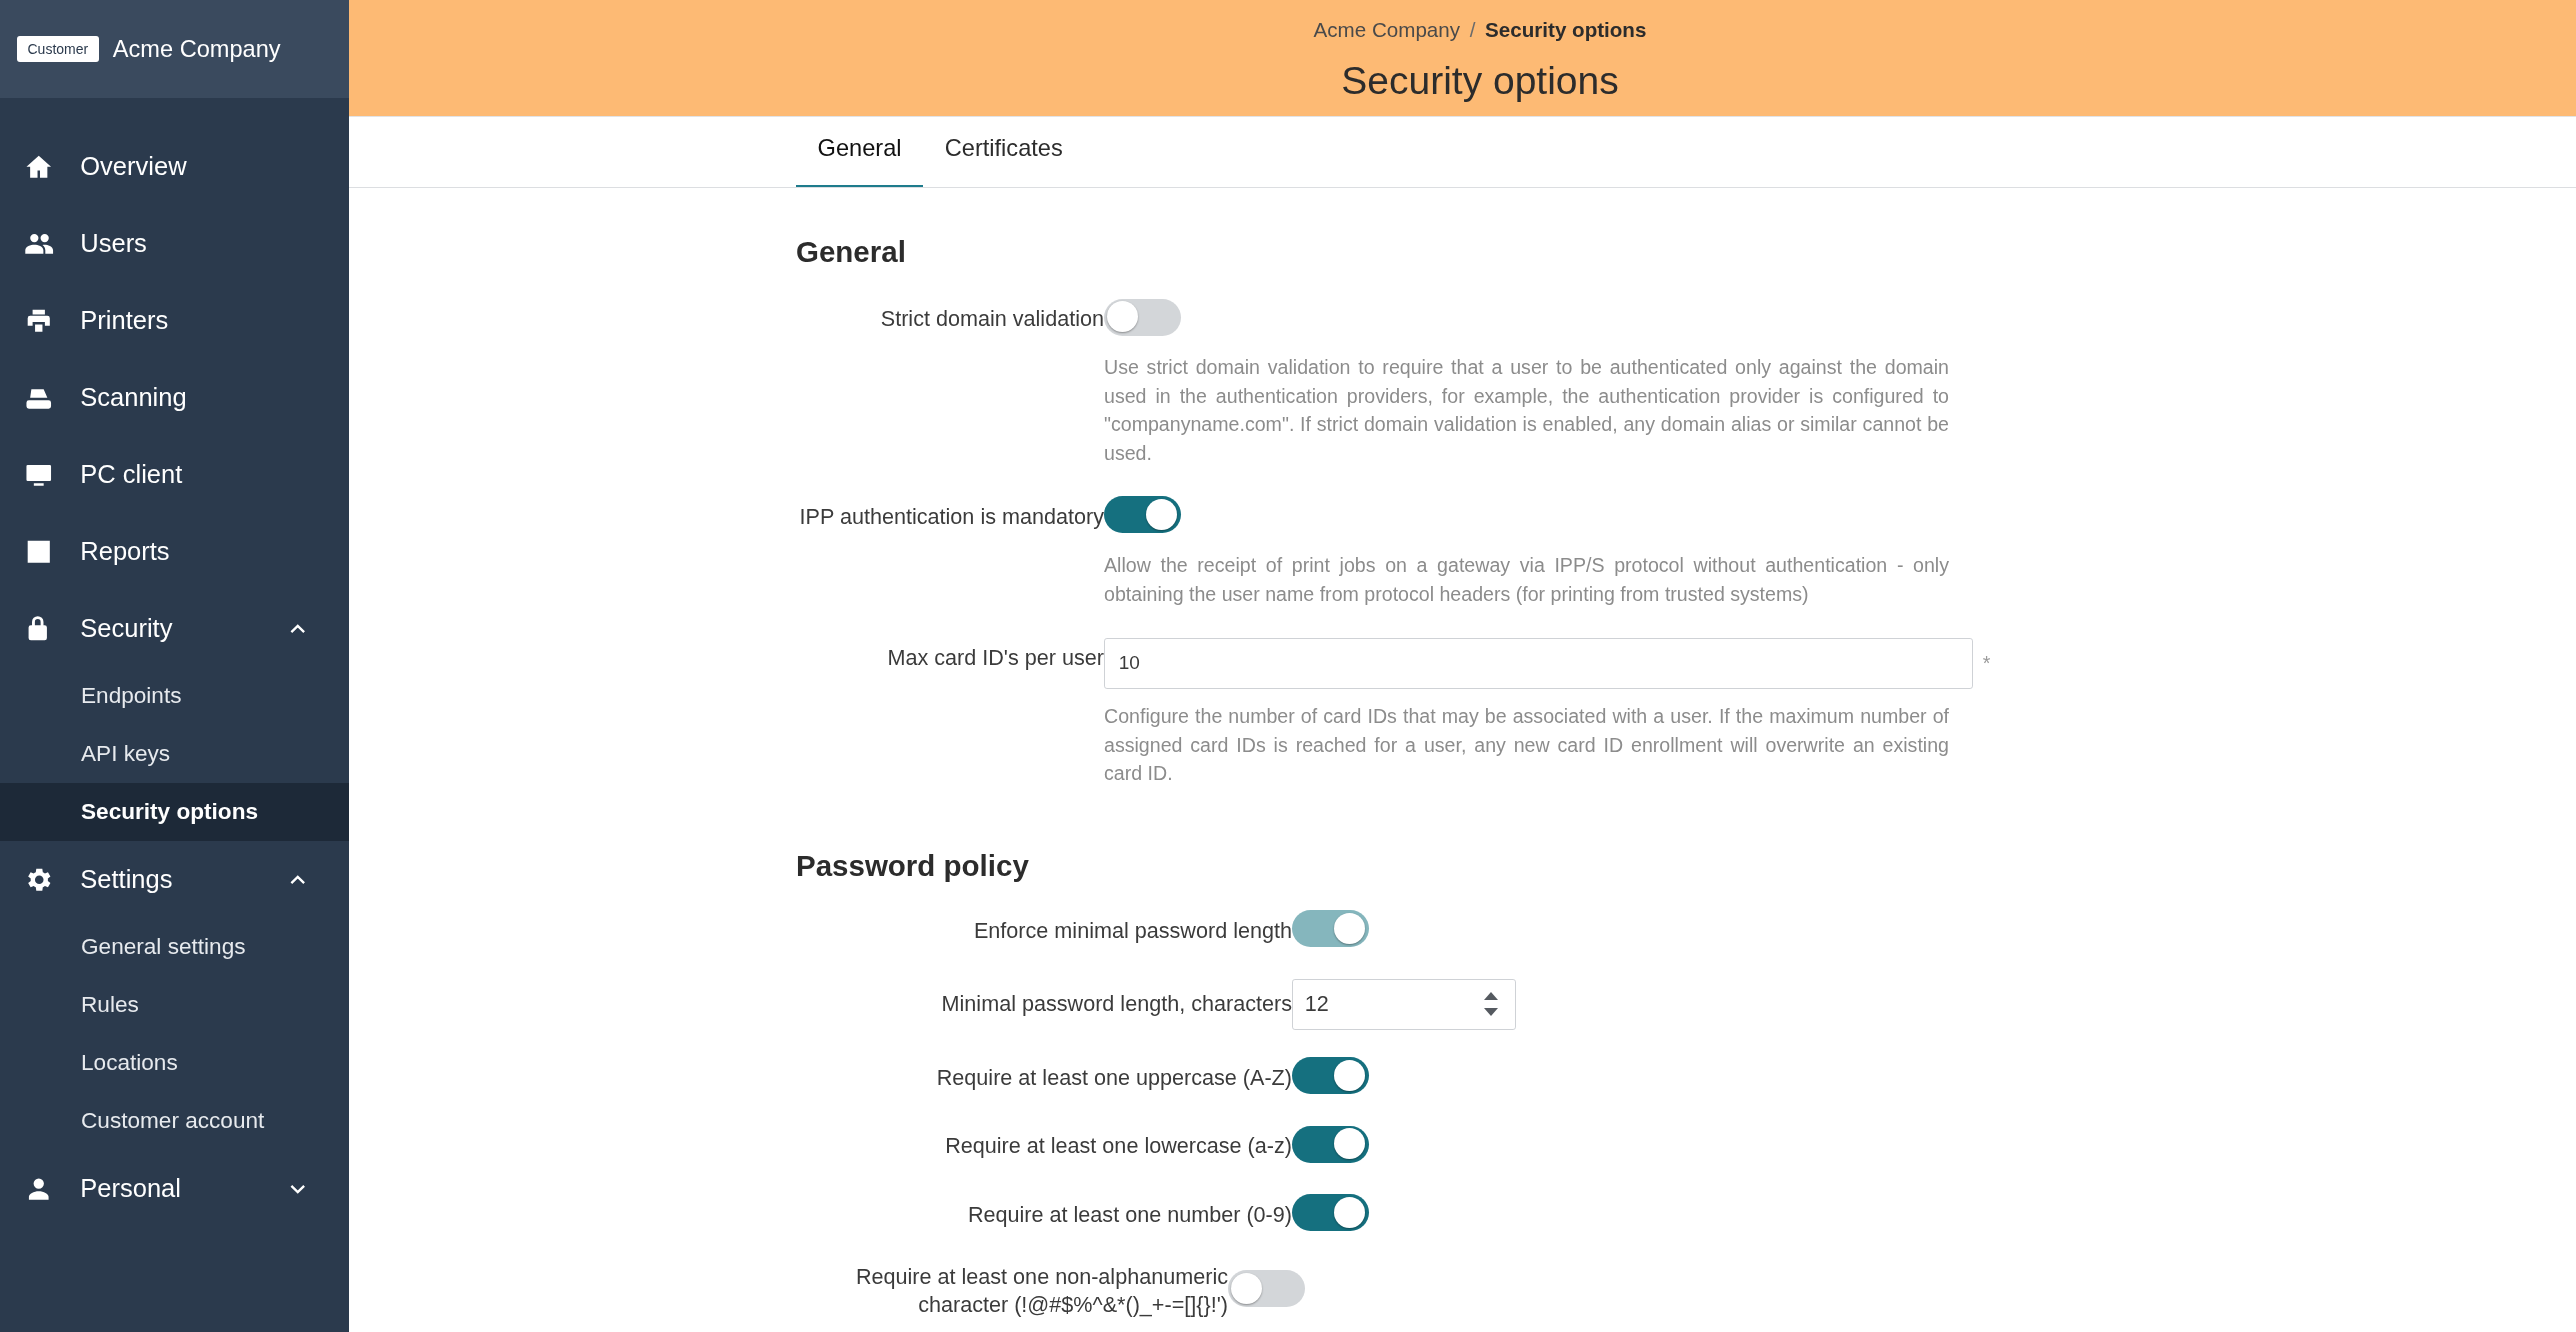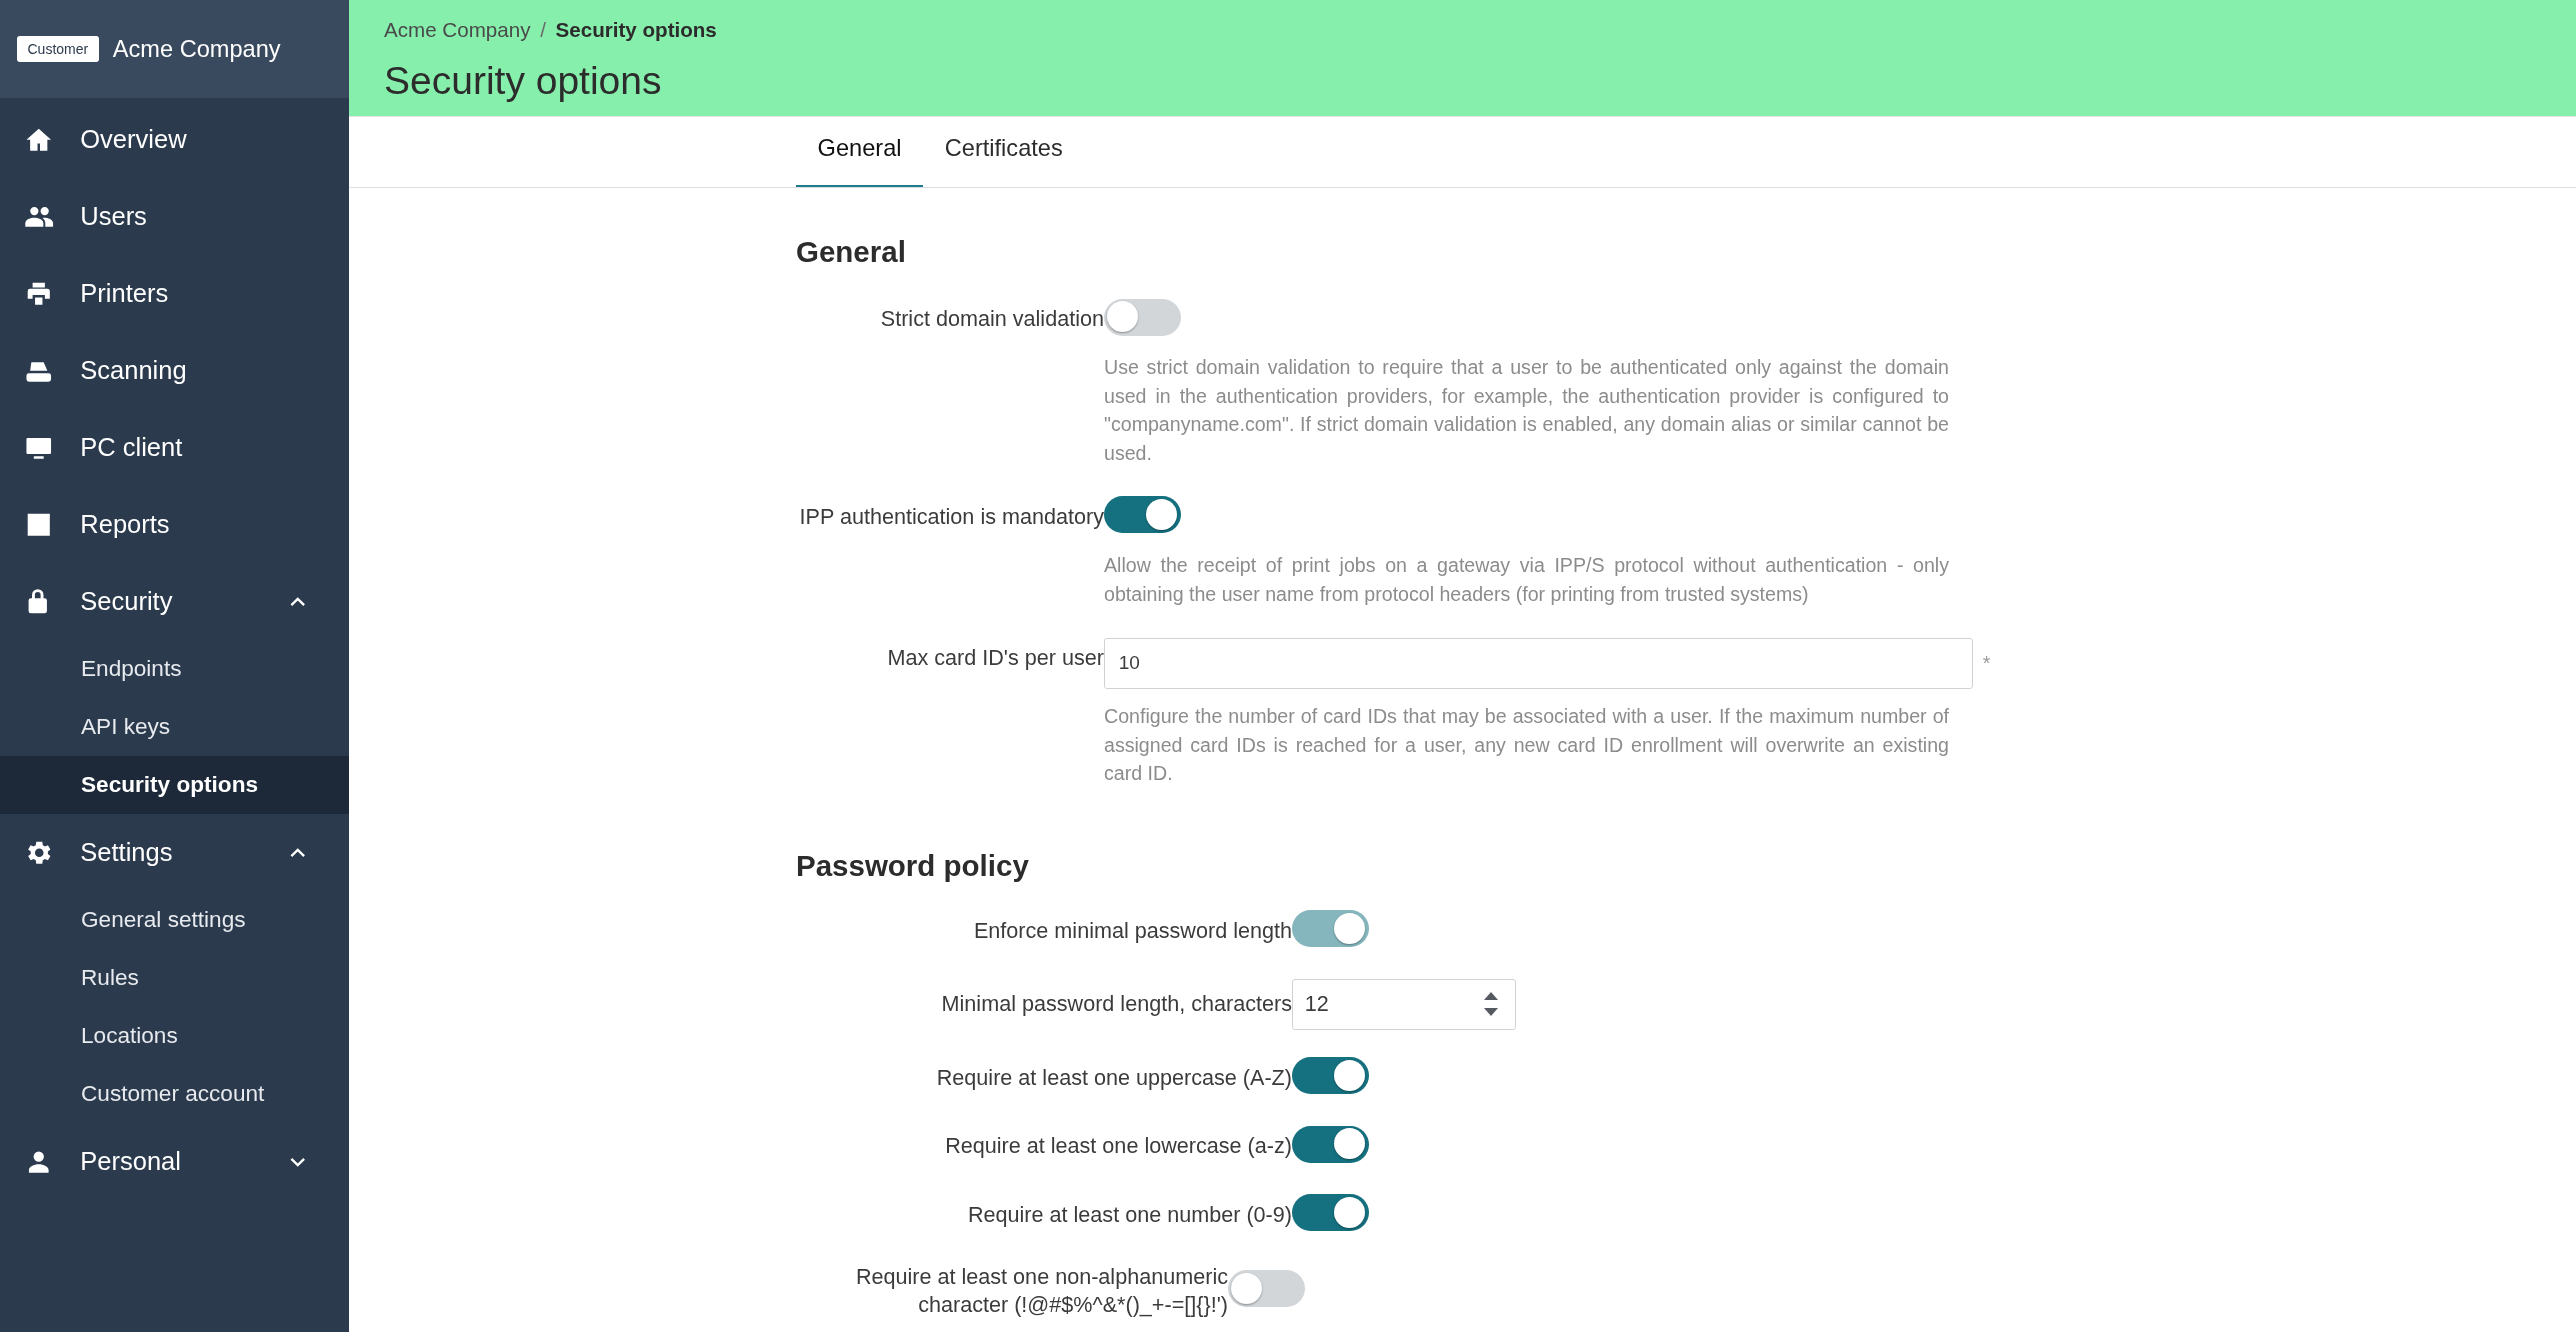--- a/index.html
+++ b/index.html
@@ -41,21 +41,21 @@
     padding: 4.9px 10.8px;
     border-radius: 2.9px;
     white-space: nowrap;
   }
   .customer-name {
     font-size: 23.6px;
     color: #ffffff;
     white-space: nowrap;
   }
 
-  .nav { padding-top: 3px; }
+  .nav { padding-top: 30px; }
   .nav-item {
     display: flex;
     align-items: center;
     height: 77px;
     padding-left: 23.6px;
     font-size: 25.5px;
     color: #ffffff;
     position: relative;
   }
   .nav-item .ico {
@@ -91,22 +91,23 @@
 
   
   .main {
     flex: 1 1 auto;
     background: #f5f6f7;
     position: relative;
     overflow: hidden;
   }
   .topbar {
     height: 116px;
-    background: #86efac;
+    background: #fdba74;
     padding: 17.7px 0 0 35px;
+    text-align: center;
   }
   .breadcrumb {
     font-size: 20.6px;
     color: #4a4a4a;
   }
   .breadcrumb .crumb-link { color: #4a4a4a; }
   .breadcrumb .sep { color: #6b6b6b; margin: 0 3.9px; }
   .breadcrumb .crumb-current { color: #2c2c2c; font-weight: bold; }
   .page-title {
     font-size: 39px;

